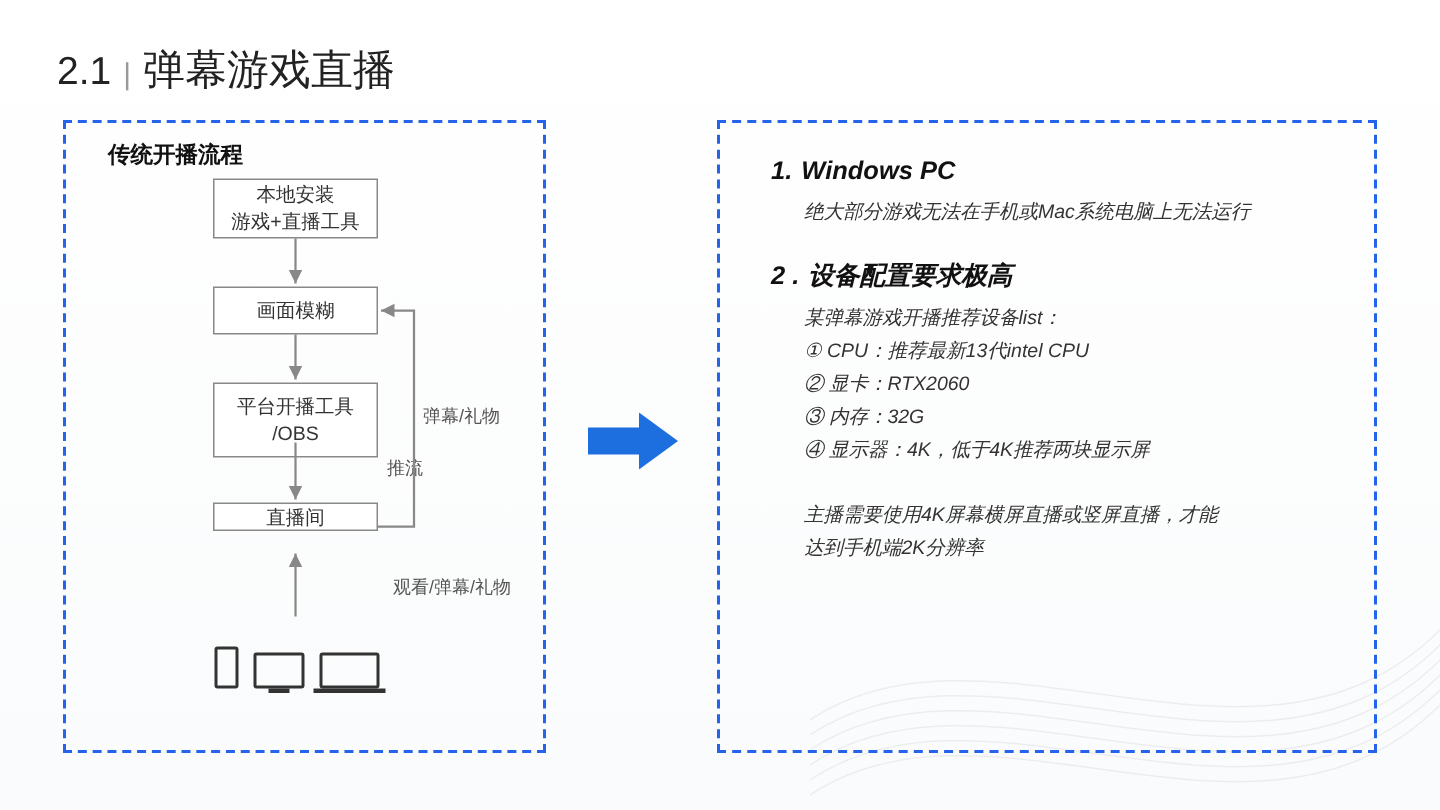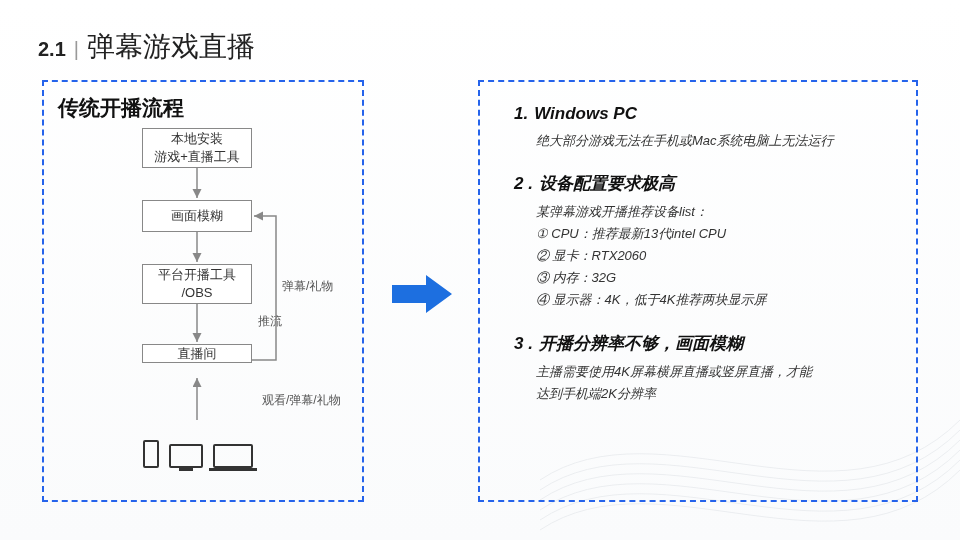--- a/index.html
+++ b/index.html
@@ -1,30 +1,30 @@
 <!DOCTYPE html>
 <html><head>
 <meta charset="utf-8">
 <style>
   * { box-sizing: border-box; margin: 0; padding: 0; }
   html, body { width: 960px; height: 540px; font-family: "Microsoft YaHei", "PingFang SC", Arial, sans-serif; background: #fdfdfd; overflow: hidden; }
   .slide { position: relative; width: 960px; height: 540px; background: linear-gradient(180deg, #ffffff 0%, #fafbfc 100%); }
   .heading { position: absolute; left: 38px; top: 28px; display: flex; align-items: baseline; gap: 8px; }
-  .heading .num { font-size: 20px; font-weight: 700; color: #222; }
+  .heading .num { font-size: 26px; font-weight: 400; color: #222; }
   .heading .bar { font-size: 20px; color: #999; }
   .heading .title { font-size: 28px; font-weight: 400; color: #222; }
 
   .panel-left { position: absolute; left: 42px; top: 80px; width: 322px; height: 422px; border: 2px dashed #2563eb; padding: 12px 14px; }
-  .panel-title { font-size: 21px; font-weight: 700; color: #111; margin-bottom: 6px; }
+  .panel-title { font-size: 15px; font-weight: 700; color: #111; margin-bottom: 6px; margin-left: 14px; }
 
   .flow { position: relative; width: 100%; height: 370px; }
   .box { position: absolute; border: 1px solid #888; background: #fff; font-size: 13px; color: #333; display: flex; align-items: center; justify-content: center; text-align: center; line-height: 1.35; padding: 4px 8px; }
   #box1 { left: 84px; top: 0px;   width: 110px; height: 40px; }
   #box2 { left: 84px; top: 72px;  width: 110px; height: 32px; }
-  #box3 { left: 84px; top: 136px; width: 110px; height: 40px; }
+  #box3 { left: 84px; top: 136px; width: 110px; height: 50px; }
   #box4 { left: 84px; top: 216px; width: 110px; height: 19px; }
 
   .devices { position: absolute; left: 60px; top: 296px; width: 160px; height: 44px; display: flex; align-items: flex-end; justify-content: center; gap: 10px; }
   .phone   { width: 16px; height: 28px; border: 2px solid #333; border-radius: 2px; }
   .tablet  { width: 34px; height: 24px; border: 2px solid #333; border-radius: 2px; position: relative; }
   .tablet::after { content:""; position:absolute; left: 50%; bottom:-5px; transform:translateX(-50%); width:14px; height:3px; background:#333; }
   .laptop  { width: 40px; height: 24px; border: 2px solid #333; border-radius: 2px; position: relative; }
   .laptop::after { content:""; position:absolute; left:-6px; right:-6px; bottom:-5px; height:3px; background:#333; }
 
   .lbl { position: absolute; font-size: 12px; color: #555; }
@@ -121,23 +121,20 @@
       </div>
       <div class="r-body">
         <div>某弹幕游戏开播推荐设备list：</div>
         <div>① CPU：推荐最新13代intel CPU</div>
         <div>② 显卡：RTX2060</div>
         <div>③ 内存：32G</div>
         <div>④ 显示器：4K，低于4K推荐两块显示屏</div>
       </div>
     </div>
     <div class="r-item">
-      <div class="r-head">
-        <span class="idx">3 .</span><span>开播分辨率不够，画面模糊</span>
-      </div>
       <div class="r-body">
         <div>主播需要使用4K屏幕横屏直播或竖屏直播，才能</div>
         <div>达到手机端2K分辨率</div>
       </div>
     </div>
   </div>
 
 </div>
 
 </body></html>

